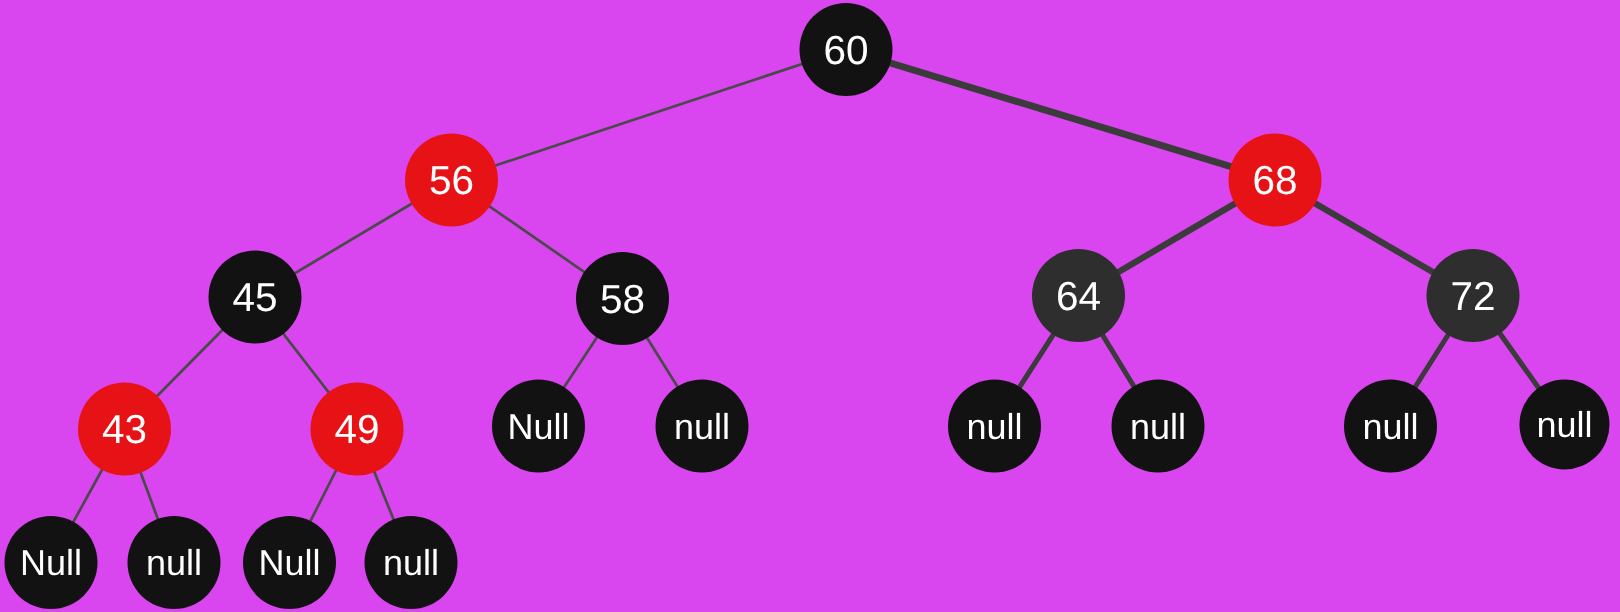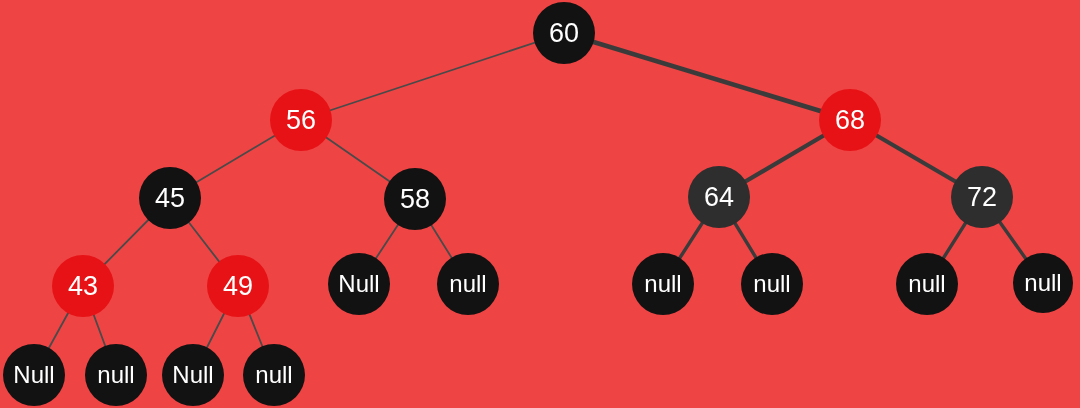--- a/index.html
+++ b/index.html
@@ -5,21 +5,21 @@
   html, body {
     margin: 0;
     padding: 0;
     background: #ffffff;
     font-family: "Liberation Sans", "DejaVu Sans", sans-serif;
   }
   .canvas {
     position: relative;
     width: 1080px;
     height: 408px;
-    background: #ef4444;
+    background: #d946ef;
     overflow: hidden;
   }
   svg { display: block; }
   .node-label {
     pointer-events: none;
     user-select: none;
   }
 </style>
 </head>
 <body>

